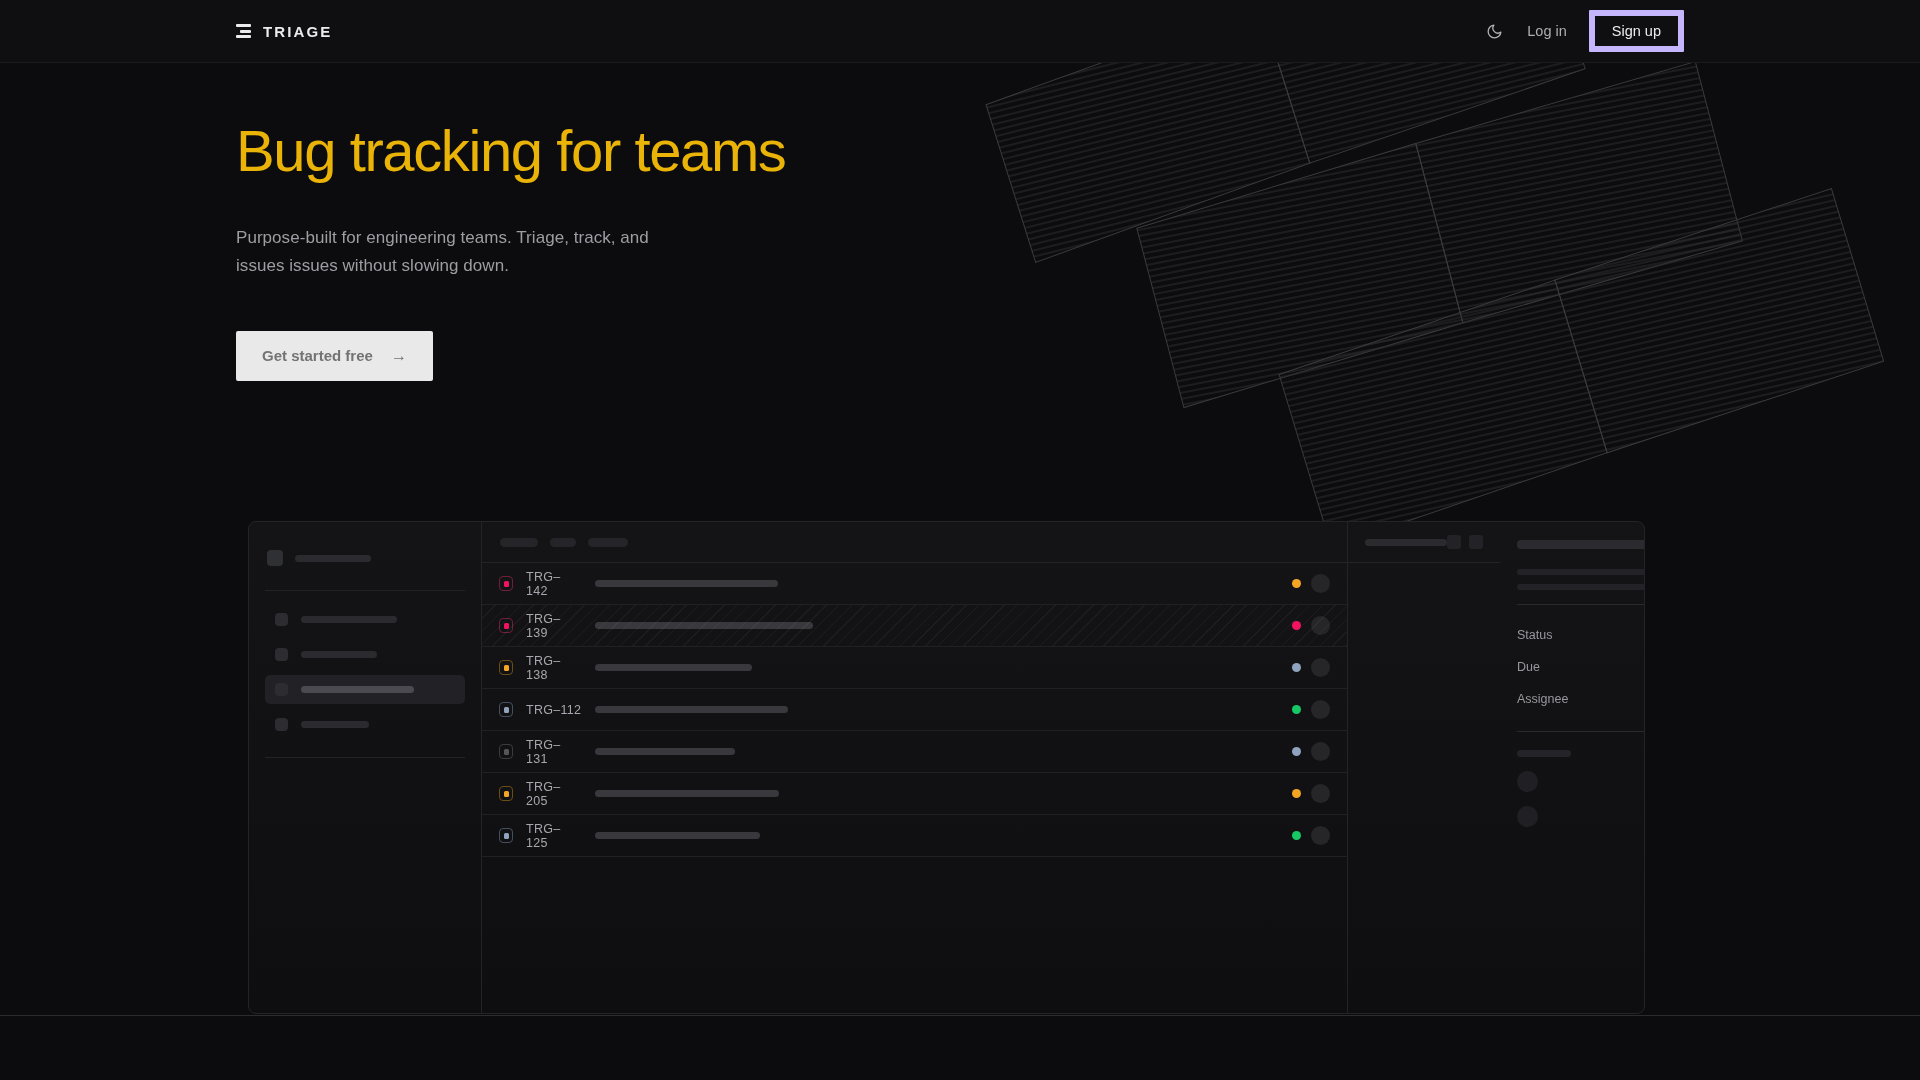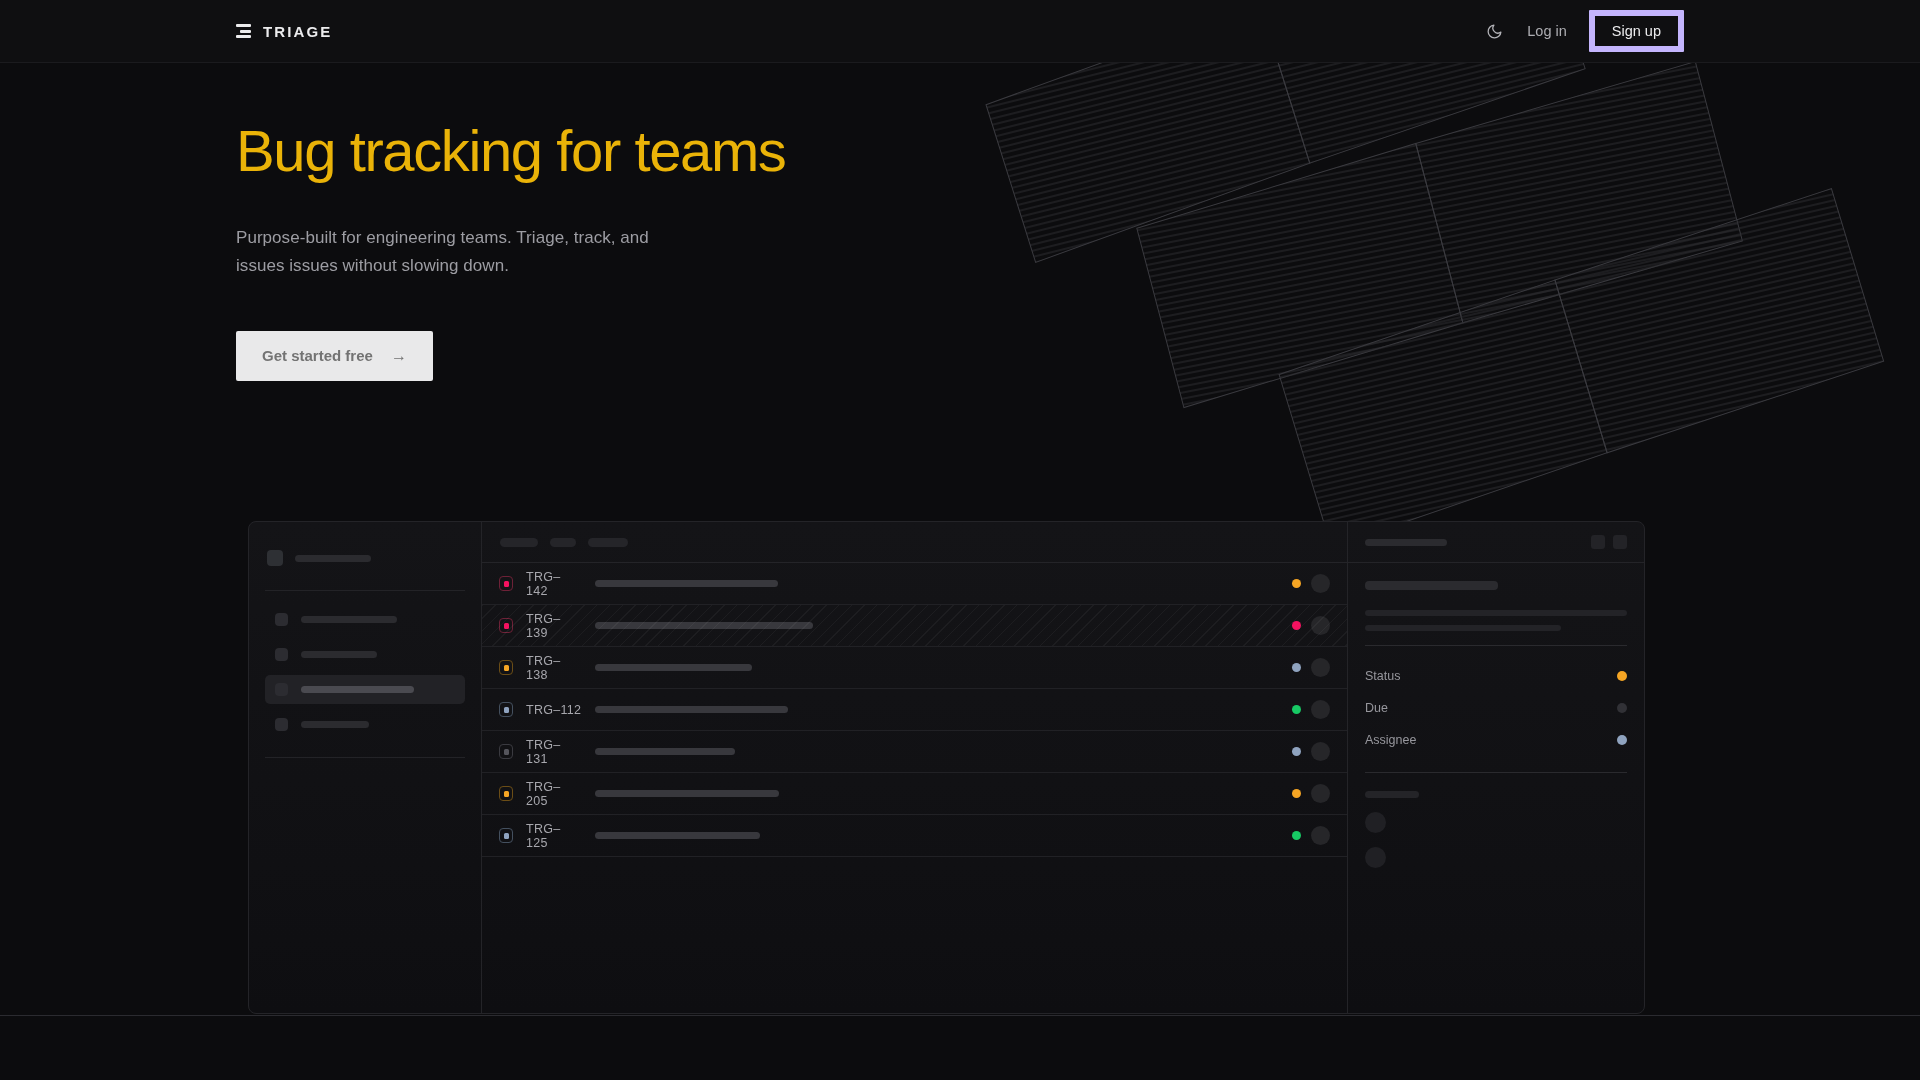--- a/index.html
+++ b/index.html
@@ -97,21 +97,21 @@
     display:flex; align-items:center; justify-content:center; flex:none;
   }
   .pri b { width:5px; height:6px; border-radius:1.5px; display:block; }
   .row-id { color:#a7a7ad; font-size:12.5px; letter-spacing:.3px; width:56px; flex:none; font-family:"Liberation Sans", sans-serif; }
   .row-title { height:7px; border-radius:4px; background:#38383d; }
   .row-right { margin-left:auto; display:flex; align-items:center; gap:10px; flex:none; }
   .st-dot { width:9px; height:9px; border-radius:50%; }
   .av { width:19px; height:19px; border-radius:50%; background:#262629; }
 
   
-  .mk-detail { width:297px; border-left:1px solid #242428; flex:none; display:flex; flex-direction:column; }
+  .mk-detail { width:297px; border-left:1px solid #242428; flex:none; display:flex; flex-direction:row; }
   .mk-dhead { height:41px; border-bottom:1px solid #242428; display:flex; align-items:center; padding:0 17px; flex:none; }
   .sq-btn { width:14px; height:14px; border-radius:3px; background:#232327; }
   .mk-dbody { padding:18px 17px 0 17px; }
   .meta-row { display:flex; align-items:center; justify-content:space-between; padding:9px 0; }
   .meta-label { color:#97979d; font-size:12.5px; }
   .meta-dot { width:10px; height:10px; border-radius:50%; }
   .thin-div { height:1px; background:#2a2a2e; margin:14px 0; }
   .av-lg { width:21px; height:21px; border-radius:50%; background:#202024; margin:14px 0; }
 
   

